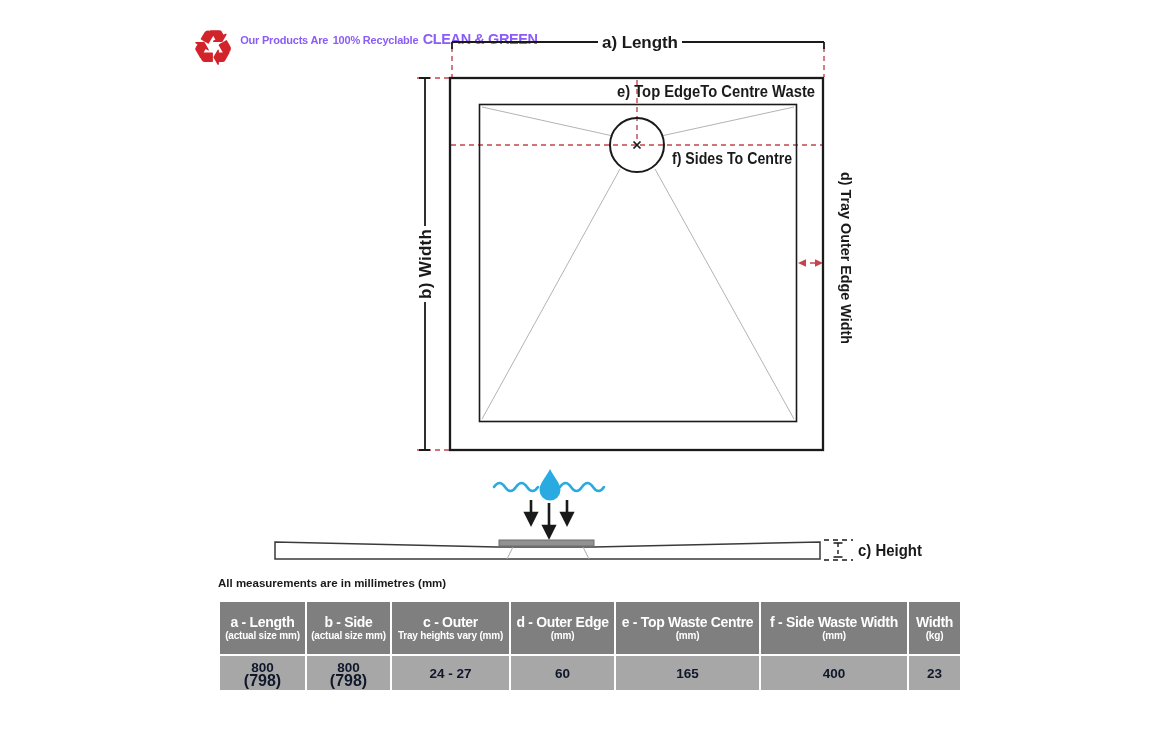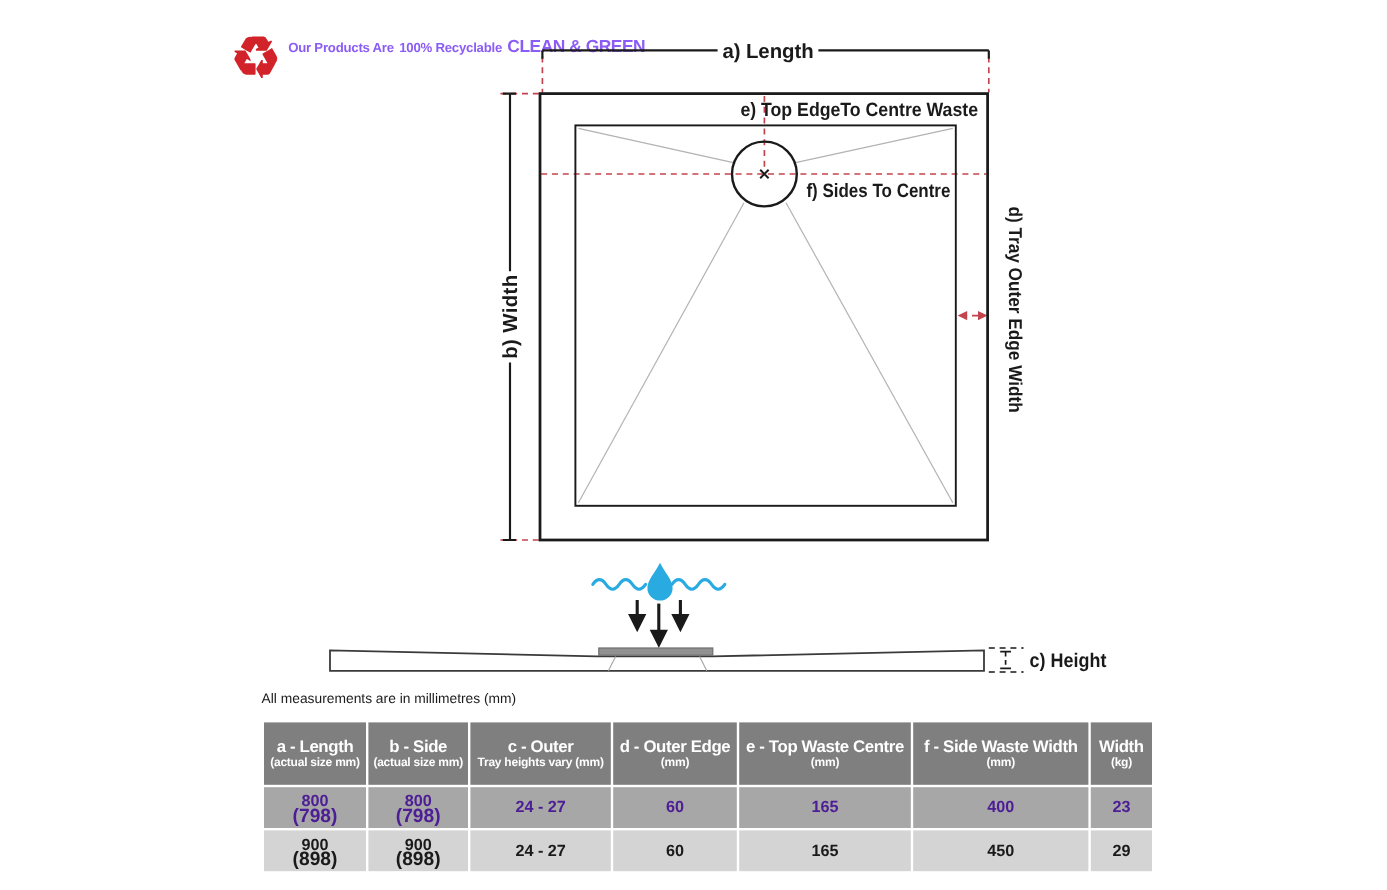--- a/index.html
+++ b/index.html
@@ -8,29 +8,29 @@
   
   .logo{position:absolute;left:192px;top:24px;display:flex;align-items:flex-start;}
   .logo-glyph{font-size:47px;line-height:47px;color:#d2232a;font-weight:bold;}
   .logo-text{margin-left:6px;margin-top:6px;color:#8b5cf6;}
   .logo-text .l1,.logo-text .l2{font-size:11px;font-weight:bold;line-height:12.5px;letter-spacing:-0.2px;}
   .logo-text .l3{font-size:14.5px;font-weight:bold;line-height:16px;letter-spacing:-0.4px;}
   
   #diagram{position:absolute;left:0;top:0;}
   text{font-family:"Liberation Sans",sans-serif;font-weight:bold;fill:#1a1a1a;}
   
-  .note{position:absolute;left:218px;top:577px;font-size:11.5px;color:#1a1a1a;}
+  .note{position:absolute;left:218px;top:577px;font-size:11.5px;color:#1a1a1a;font-weight:bold;}
   
   .spec-table{position:absolute;left:218px;top:600px;}
   table{border-collapse:separate;border-spacing:2px;table-layout:fixed;}
   td,th{padding:0;margin:0;overflow:hidden;white-space:nowrap;}
   th{background:#7f7f7f;color:#fff;height:52px;vertical-align:middle;font-weight:bold;}
   th .h-main{display:block;font-size:14px;line-height:16px;letter-spacing:-0.3px;}
   th .h-sub{display:block;font-size:10px;line-height:12px;letter-spacing:-0.2px;}
-  tr.row-a td{background:#a7a7a7;color:#4c1d95;}
+  tr.row-a td{background:#a7a7a7;color:#0f172a;}
   tr.row-b td{background:#d4d4d4;color:#1a1a1a;}
   td{height:34px;text-align:center;vertical-align:middle;font-weight:bold;}
   td .v-main{display:block;font-size:13.5px;line-height:15px;}
   td .v-sub{display:block;font-size:16px;line-height:12px;}
   td .v-single{font-size:13.5px;}
 </style>
 </head>
 <body>
 
 <div id="stage">
@@ -169,31 +169,16 @@
           <td>
             <span class="v-main">800</span>
             <span class="v-sub">(798)</span>
             </td>
           <td><span class="v-single">24 - 27</span></td>
           <td><span class="v-single">60</span></td>
           <td><span class="v-single">165</span></td>
           <td><span class="v-single">400</span></td>
           <td><span class="v-single">23</span></td>
         </tr>
-        <tr class="row-b">
-          <td>
-            <span class="v-main">900</span>
-            <span class="v-sub">(898)</span>
-            </td>
-          <td>
-            <span class="v-main">900</span>
-            <span class="v-sub">(898)</span>
-            </td>
-          <td><span class="v-single">24 - 27</span></td>
-          <td><span class="v-single">60</span></td>
-          <td><span class="v-single">165</span></td>
-          <td><span class="v-single">450</span></td>
-          <td><span class="v-single">29</span></td>
-        </tr>
       </tbody>
     </table>
   </div>
 </div>
 
 </body></html>

